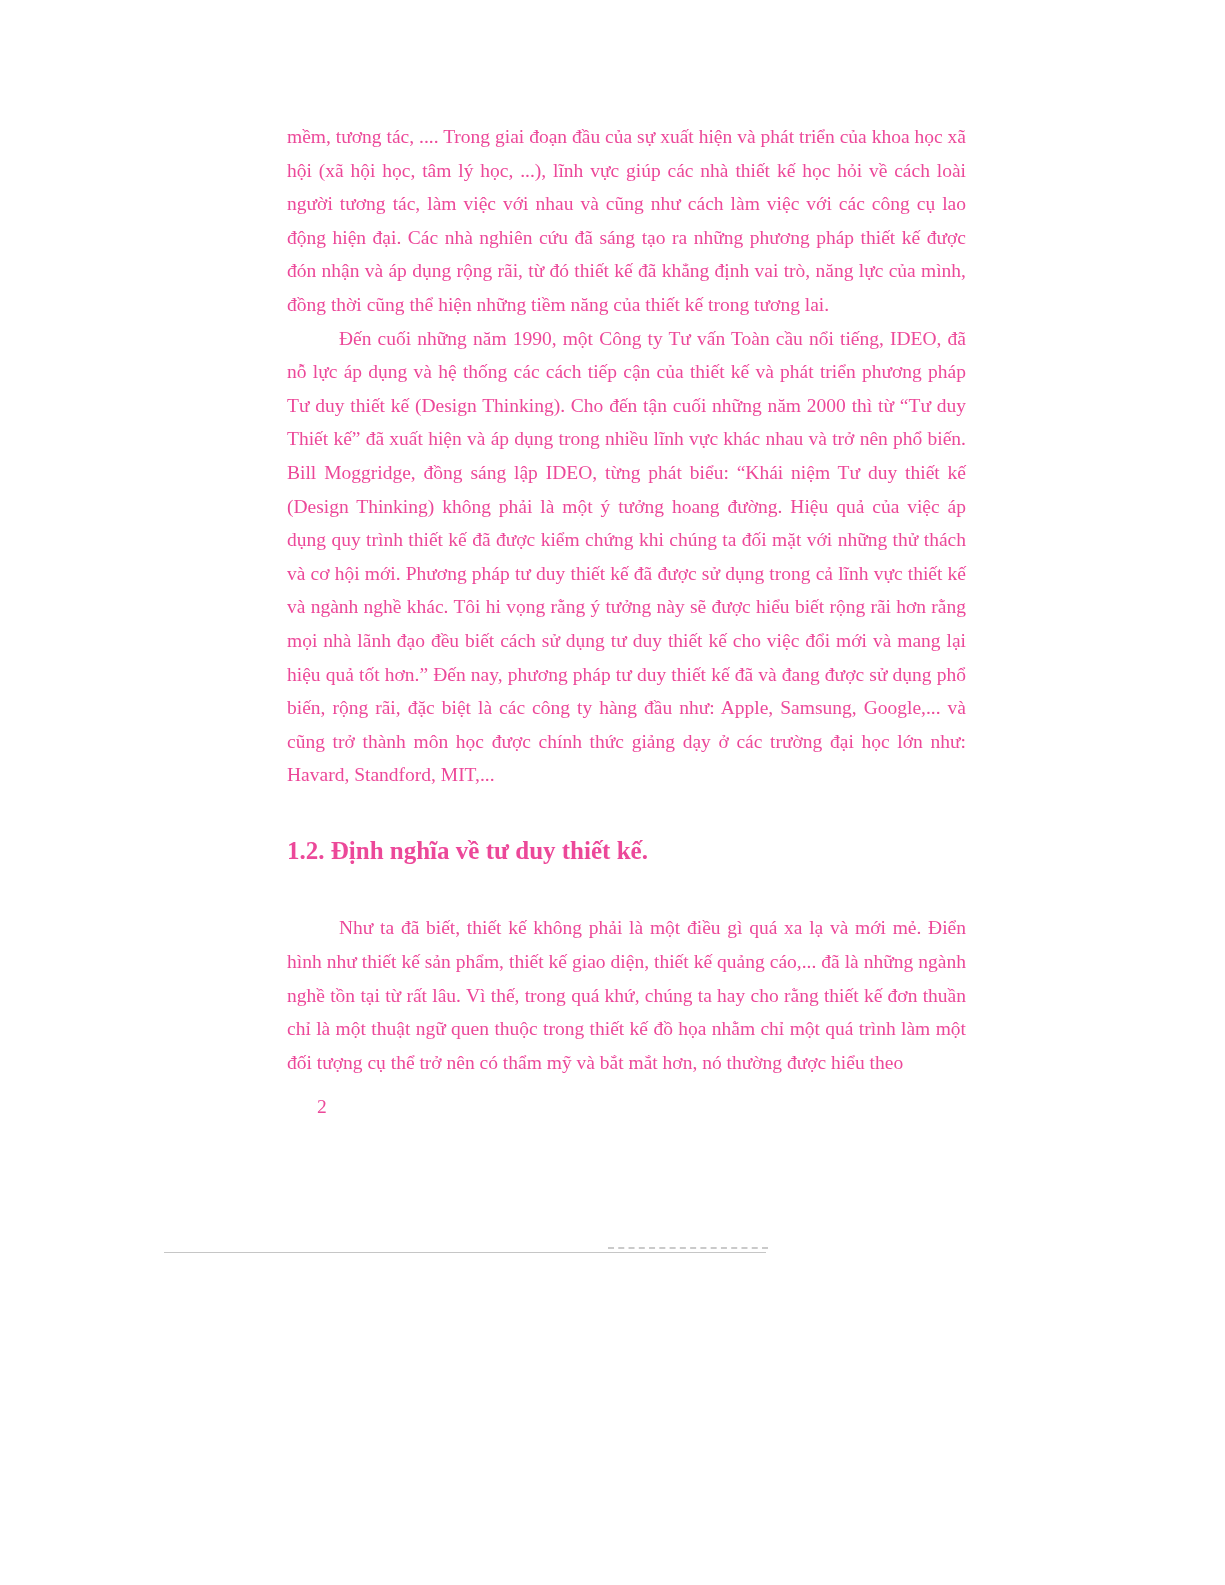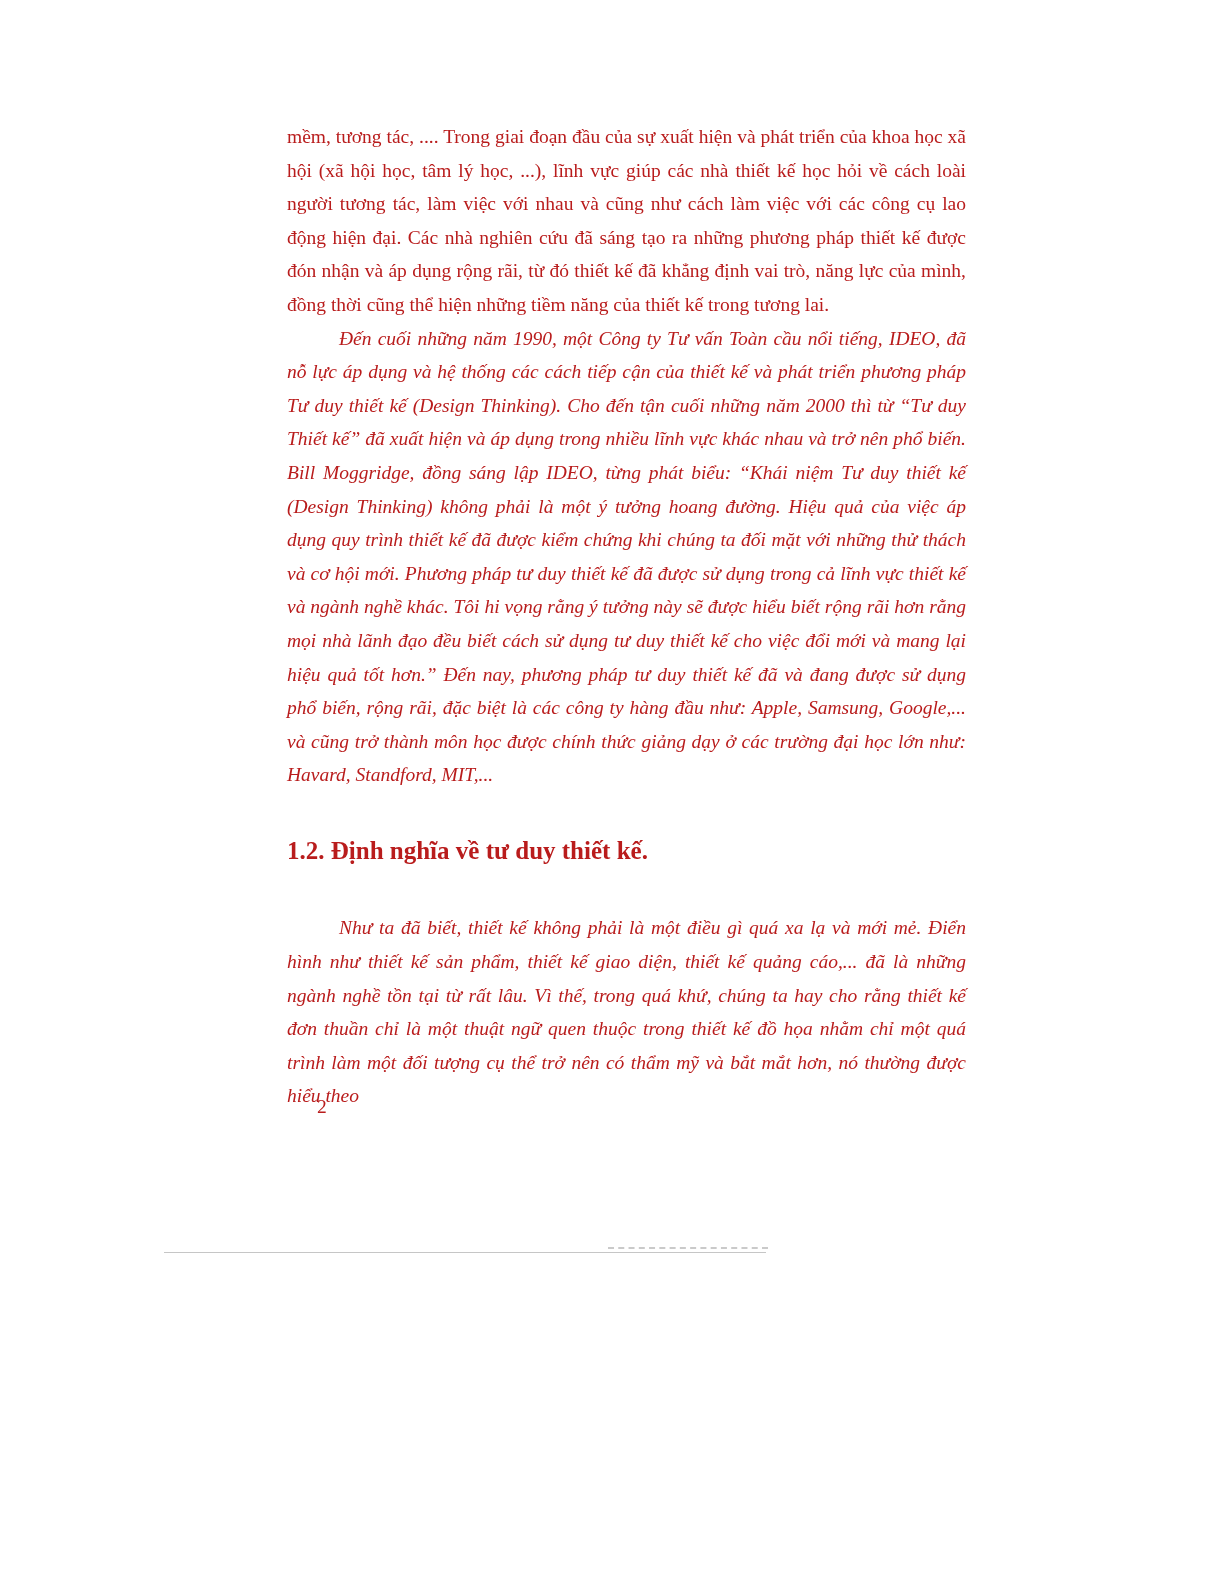--- a/index.html
+++ b/index.html
@@ -6,38 +6,37 @@
     margin: 0;
     padding: 0;
     background: #ffffff;
   }
   .page {
     position: relative;
     width: 1225px;
     height: 1585px;
     background: #ffffff;
     font-family: "Liberation Serif", "DejaVu Serif", serif;
-    color: #b91c1c;
+    color: #ec4899;
     overflow: hidden;
   }
   .content {
     position: absolute;
     left: 287px;
     top: 120px;
     width: 679px;
     font-size: 19.5px;
     line-height: 33.6px;
     text-align: justify;
   }
   .para {
     margin: 0;
   }
   .para.indent {
     text-indent: 52px;
-    font-style: italic;
   }
   .heading {
     margin: 42px 0 44px 0;
     font-size: 25px;
     font-weight: bold;
     text-align: left;
     line-height: 33.6px;
   }
   .page-number {
     position: absolute;

